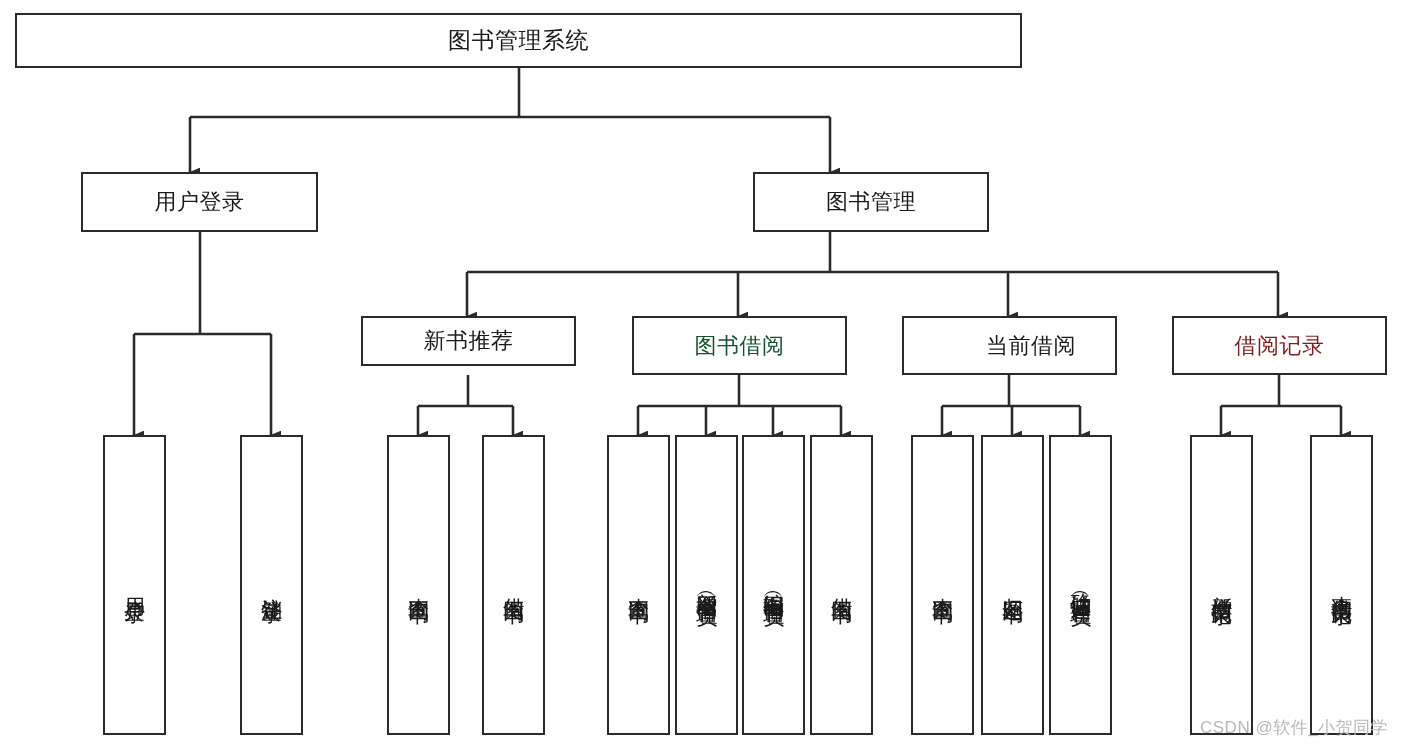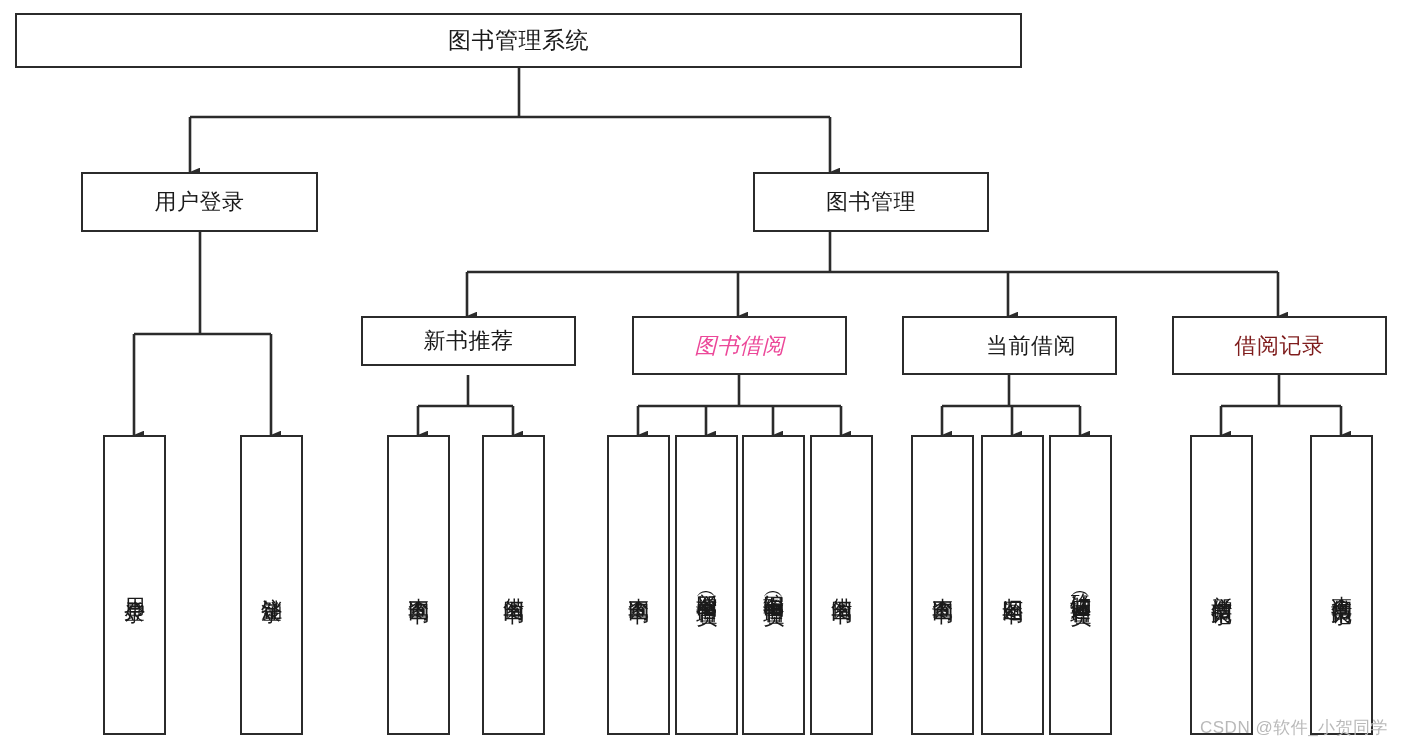--- a/index.html
+++ b/index.html
@@ -127,21 +127,21 @@
       <div class="node horiz" style="left: 81px; top: 172px; width: 237px; height: 60px; border-color: rgb(43, 43, 43); background: rgb(255, 255, 255);">
         <span class="node-label" style="color: rgb(26, 26, 26);">用户登录</span>
       </div>
       <div class="node horiz" style="left: 712px; top: 172px; width: 236px; height: 60px; border-color: rgb(43, 43, 43); background: rgb(255, 255, 255); margin-left: 41px;">
         <span class="node-label" style="color: rgb(26, 26, 26);">图书管理</span>
       </div>
       <div class="node horiz" style="left: 361px; top: 316px; width: 215px; height: 50px; border-color: rgb(43, 43, 43); background: rgb(255, 255, 255);">
         <span class="node-label" style="color: rgb(26, 26, 26);">新书推荐</span>
       </div>
       <div class="node horiz" style="left: 632px; top: 316px; width: 215px; height: 59px; border-color: rgb(43, 43, 43); background: rgb(255, 255, 255);">
-        <span class="node-label" style="color: #ec4899; font-style: italic;">图书借阅</span>
+        <span class="node-label" style="color: #14532d;">图书借阅</span>
       </div>
       <div class="node horiz" style="left: 902px; top: 316px; width: 215px; height: 59px; border-color: rgb(43, 43, 43); background: rgb(255, 255, 255); padding-left: 43px;">
         <span class="node-label" style="color: rgb(26, 26, 26);">当前借阅</span>
       </div>
       <div class="node horiz" style="left: 1172px; top: 316px; width: 215px; height: 59px; border-color: rgb(43, 43, 43); background: rgb(255, 255, 255);">
         <span class="node-label" style="color: #7f1d1d;">借阅记录</span>
       </div>
       <div class="node vert" style="left: 103px; top: 435px; width: 63px; height: 300px; border-color: rgb(43, 43, 43); background: rgb(255, 255, 255);">
         <span class="node-label" style="color: rgb(26, 26, 26);">用户登录</span>
       </div>

